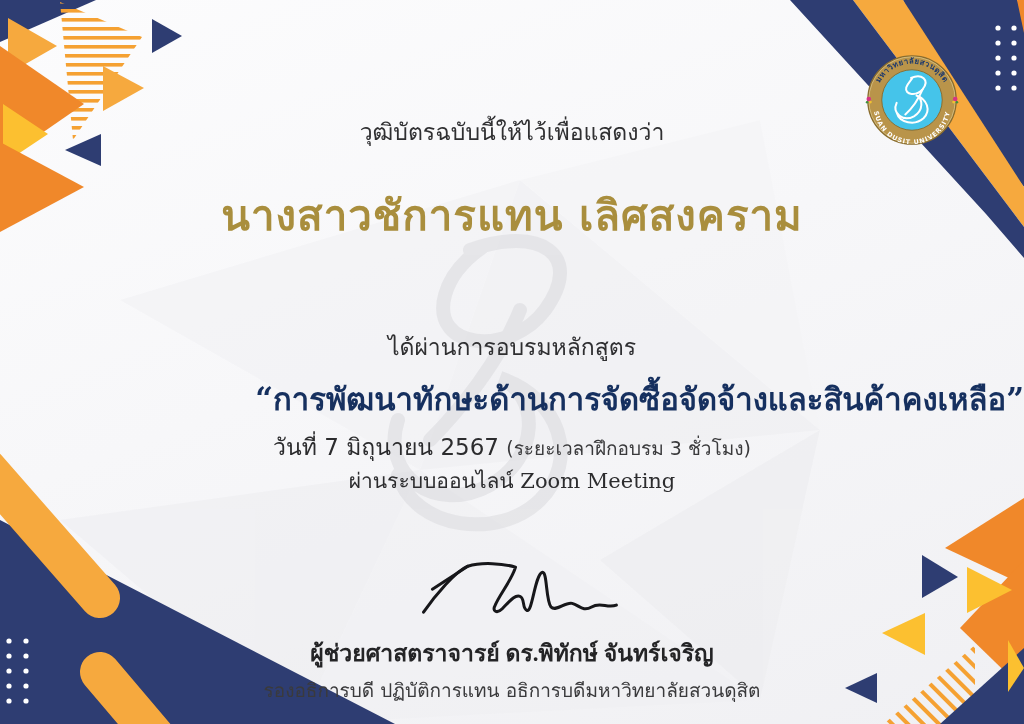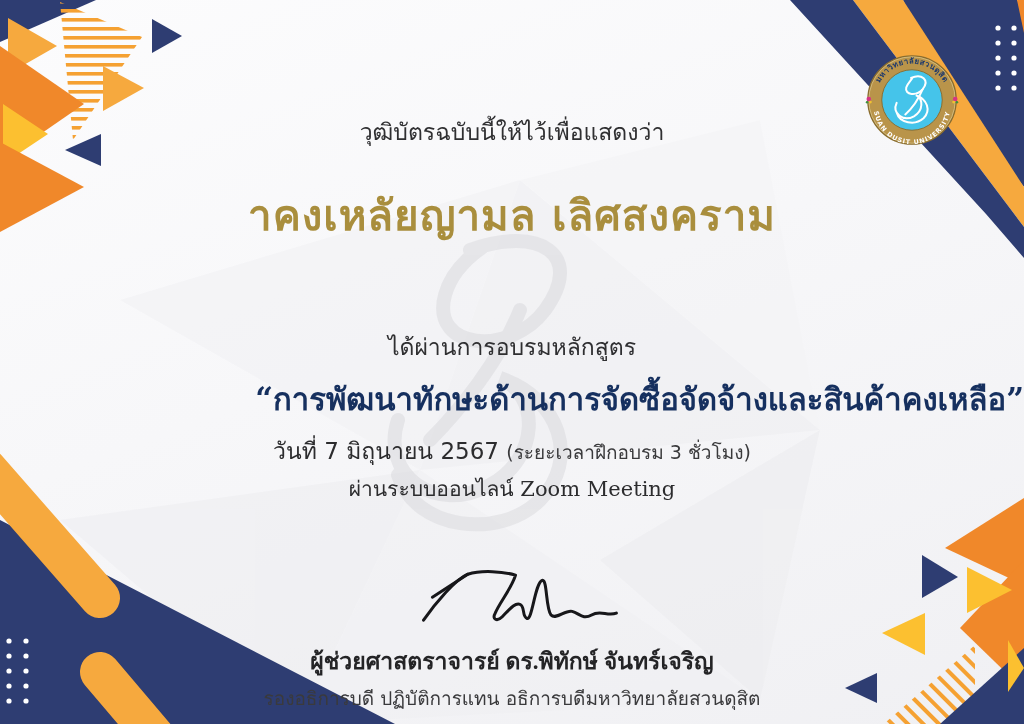--- a/index.html
+++ b/index.html
@@ -9,21 +9,21 @@
     font-family:"DejaVu Sans","Liberation Sans",sans-serif;
   }
   svg{display:block}
   .bg{position:absolute;inset:0;width:1024px;height:724px;}
   .seal{position:absolute;left:864px;top:52px;width:96px;height:96px;}
   .content{position:absolute;left:0;top:116px;width:1024px;text-align:center;}
   .intro{margin:0;font-size:23px;line-height:32px;color:#2f2f31;font-family:"DejaVu Serif","Liberation Serif",serif;}
   .name{margin:40px 0 0 0;font-size:42px;line-height:56px;font-weight:700;color:#a98e3d;letter-spacing:1px;}
   .completion{margin:87px 0 0 0;font-size:23px;line-height:32px;color:#2f2f31;}
   .course{margin:14px 0 0 0;font-size:31px;line-height:44px;font-weight:700;color:#16305f;font-family:"DejaVu Serif","Liberation Serif",serif;text-align:right;}
-  .date-line{margin:14px 0 0 0;font-size:23px;line-height:32px;color:#2c2c2e;}
+  .date-line{margin:14px 0 0 0;font-size:23px;line-height:24px;color:#2c2c2e;}
   .date-line .small{font-size:19px;color:#3a3a3c;}
   .platform{margin:6px 0 0 0;font-size:21px;line-height:30px;color:#2c2c2e;font-family:"DejaVu Serif","Liberation Serif",serif;}
   .signature-wrap{margin:55px auto 0 auto;width:230px;height:80px;}
   .signer{margin:6px 0 0 0;font-size:23px;line-height:34px;color:#242426;font-weight:600;font-family:Liberation Serif, serif;}
   .signer-title{margin:4px 0 0 0;font-size:19px;line-height:30px;color:#3a3a3c;text-align:center;}
 </style>
 </head>
 <body>
 
 <div class="stage">
@@ -144,21 +144,21 @@
     </g>
     <g>
       <circle cx="45" cy="-1" r="2.4" fill="#d63384"></circle>
       <circle cx="43.4" cy="2.2" r="1.5" fill="#f2c230"></circle>
       <circle cx="46.8" cy="2.4" r="1.3" fill="#3f8f3f"></circle>
     </g>
   </svg>
 
   <div class="content">
     <p class="intro">วุฒิบัตรฉบับนี้ให้ไว้เพื่อแสดงว่า</p>
-    <h1 class="name">าคงเหลัยญามล  เลิศสงคราม</h1>
+    <h1 class="name">นางสาวชัการแทน  เลิศสงคราม</h1>
     <p class="completion">ได้ผ่านการอบรมหลักสูตร</p>
     <h2 class="course">“การพัฒนาทักษะด้านการจัดซื้อจัดจ้างและสินค้าคงเหลือ”</h2>
     <p class="date-line">
       <span>วันที่ 7 มิถุนายน 2567</span>
       <span class="small">(ระยะเวลาฝึกอบรม 3 ชั่วโมง)</span>
     </p>
     <p class="platform">ผ่านระบบออนไลน์ Zoom Meeting</p>
 
     <div class="signature-wrap">
       <svg viewBox="0 0 260 84" width="230" height="80">

